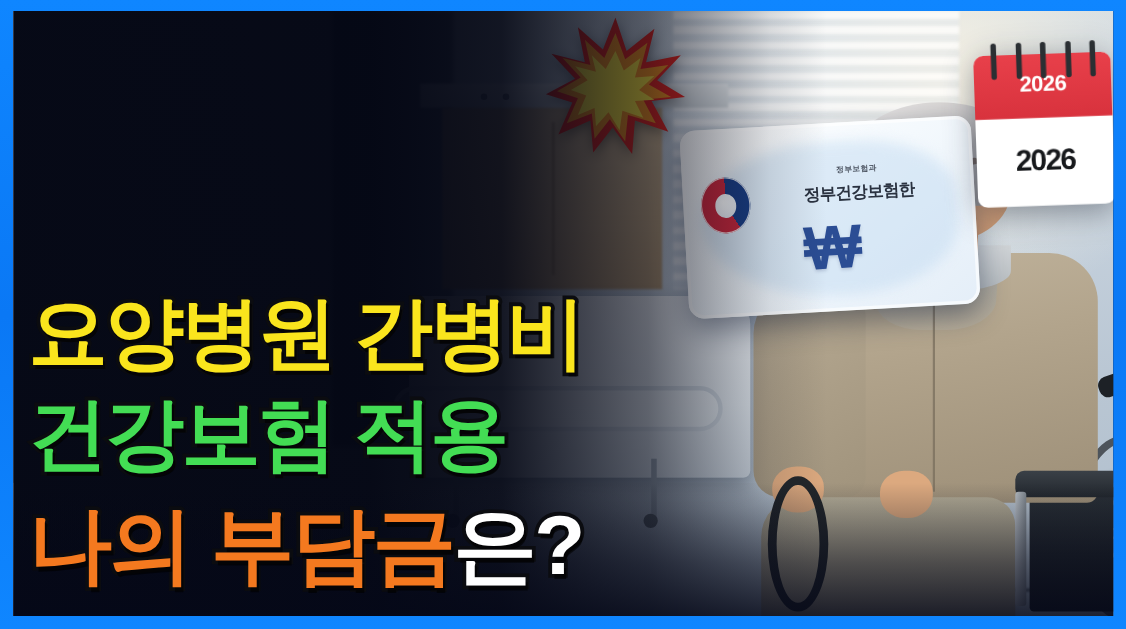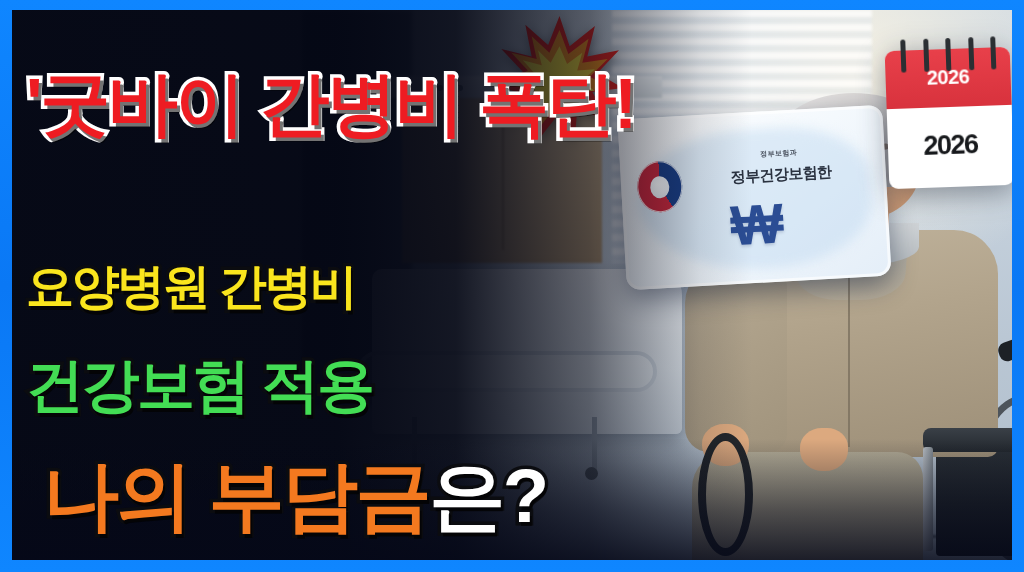--- a/index.html
+++ b/index.html
@@ -297,35 +297,34 @@
     top:48px;font-size:70px;color:#ee1c22;
     -webkit-text-stroke:7px #ffffff;paint-order:stroke fill;
     text-shadow:3px 4px 0 rgba(0,0,0,.55);
   }
   .line-2{
     top:150px;font-size:74px;color:#fae51d;
     -webkit-text-stroke:7px #0b0c10;paint-order:stroke fill;
     text-shadow:2px 4px 0 rgba(0,0,0,.6);
   }
   .line-3{
-    top:245px;font-size:48px;color:#fae51d;
+    top:245px;font-size:72px;color:#fae51d;
     -webkit-text-stroke:7px #0b0c10;paint-order:stroke fill;
     text-shadow:2px 4px 0 rgba(0,0,0,.6);
   }
   .line-4{
-    top:337px;font-size:58px;color:#43dd54;
+    top:337px;font-size:72px;color:#43dd54;
     -webkit-text-stroke:7px #0b0c10;paint-order:stroke fill;
     text-shadow:2px 4px 0 rgba(0,0,0,.6);
     text-align:right;
   }
   .line-5{
     top:436px;font-size:76px;color:#f4791f;
     -webkit-text-stroke:7px #0b0c10;paint-order:stroke fill;
     text-shadow:2px 4px 0 rgba(0,0,0,.6);
-    margin-left:17px;
   }
   .line-5 .tail{color:#ffffff;}
 </style>
 </head>
 <body>
 
 <div class="canvas">
 
   <div class="frame-border"></div>
 
@@ -417,20 +416,19 @@
         <polygon points="50,0 58,24 78,8 72,32 97,27 80,45 100,57 76,60 88,82 64,74 62,98 48,79 34,97 32,74 9,84 19,61 0,55 21,44 4,26 28,32 23,7 41,23" fill="#e8261e"></polygon>
         <polygon points="50,11 57,30 73,18 68,37 88,34 74,48 90,57 70,59 79,76 59,70 57,89 46,73 35,87 33,69 15,76 23,58 8,53 25,43 12,29 32,34 28,16 42,29" fill="#f7941e"></polygon>
         <polygon points="50,24 56,38 68,29 64,43 78,42 67,52 78,59 64,60 70,72 55,67 53,81 45,68 36,78 35,65 23,70 29,56 18,52 30,45 21,35 36,39 33,27 43,37" fill="#ffe93d"></polygon>
       </svg>
     </div>
 
     <div class="text-scrim"></div>
     <div class="bottom-scrim"></div>
 
     <div class="headlines">
-      <div class="line line-1">'굿바이 간병비 폭탄!</div>
       <div class="line line-3">요양병원 간병비</div>
       <div class="line line-4">건강보험 적용</div>
       <div class="line line-5"><span>나의 부담금</span><span class="tail">은?</span></div>
     </div>
 
   </div>
 </div>
 
 </body></html>

